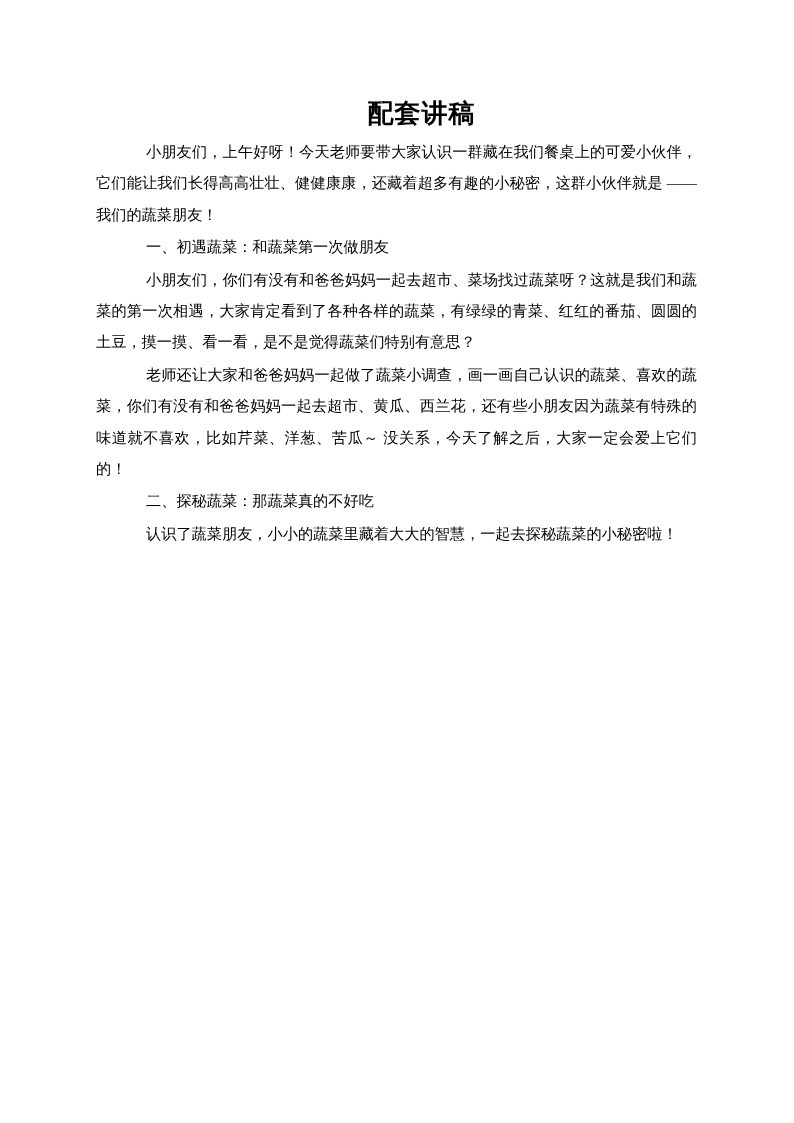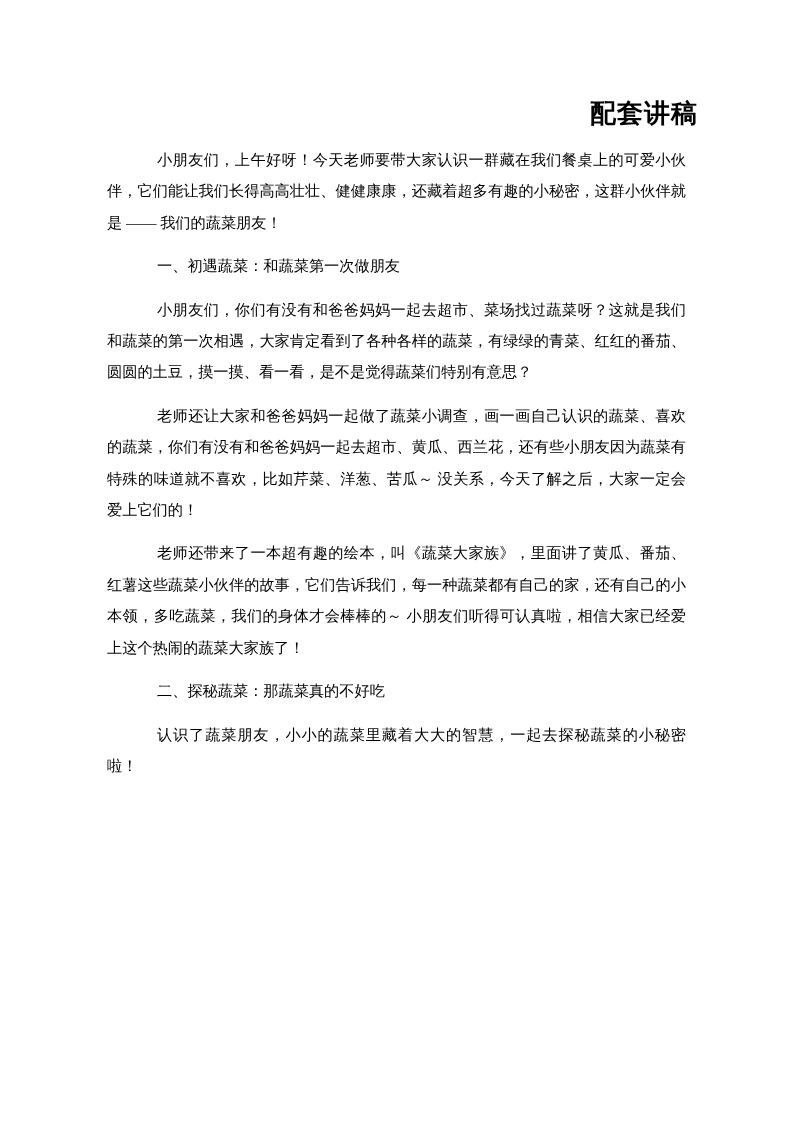--- a/index.html
+++ b/index.html
@@ -17,49 +17,48 @@
   }
   .page {
     position: absolute;
     left: 95px;
     top: 0;
     width: 603px;
   }
   .doc-title {
     margin: 96px 0 0 0;
     padding-left: 50px;       
-    text-align: right;
+    text-align: center;
     font-size: 26px;
     font-weight: bold;
     line-height: 36px;
     letter-spacing: 1px;
   }
   .doc-body {
     margin-top: 4px;
     font-size: 15.2px;
     line-height: 31.4px;
     text-align: justify;
   }
   .doc-body p {
-    margin: 12px;
+    margin: 1px;
     padding: 0;
     text-indent: 50px;        
     font-weight: normal;
   }
   .doc-body p.heading {
     font-weight: normal;      
   }
 </style>
 </head>
 <body>
 
 <div class="page">
   <h1 class="doc-title">配套讲稿</h1>
   <div class="doc-body">
       <p class="para">小朋友们，上午好呀！今天老师要带大家认识一群藏在我们餐桌上的可爱小伙伴，它们能让我们长得高高壮壮、健健康康，还藏着超多有趣的小秘密，这群小伙伴就是 —— 我们的蔬菜朋友！</p>
       <p class="heading">一、初遇蔬菜：和蔬菜第一次做朋友</p>
       <p class="para">小朋友们，你们有没有和爸爸妈妈一起去超市、菜场找过蔬菜呀？这就是我们和蔬菜的第一次相遇，大家肯定看到了各种各样的蔬菜，有绿绿的青菜、红红的番茄、圆圆的土豆，摸一摸、看一看，是不是觉得蔬菜们特别有意思？</p>
       <p class="para">老师还让大家和爸爸妈妈一起做了蔬菜小调查，画一画自己认识的蔬菜、喜欢的蔬菜，你们有没有和爸爸妈妈一起去超市、黄瓜、西兰花，还有些小朋友因为蔬菜有特殊的味道就不喜欢，比如芹菜、洋葱、苦瓜～ 没关系，今天了解之后，大家一定会爱上它们的！</p>
-      <p class="para">老师还带来了一本超有趣的绘本，叫《蔬菜大家族》，里面讲了黄瓜、番茄、红薯这些蔬菜小伙伴的故事，它们告诉我们，每一种蔬菜都有自己的家，还有自己的小本领，多吃蔬菜，我们的身体才会棒棒的～ 小朋友们听得可认真啦，相信大家已经爱上这个热闹的蔬菜大家族了！</p>
       <p class="heading">二、探秘蔬菜：那蔬菜真的不好吃</p>
       <p class="para">认识了蔬菜朋友，小小的蔬菜里藏着大大的智慧，一起去探秘蔬菜的小秘密啦！</p>
     </div>
 </div>
 
 </body></html>

